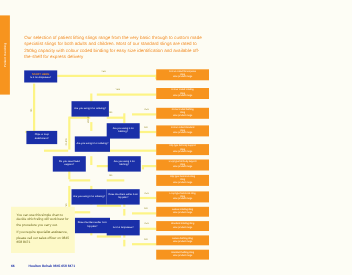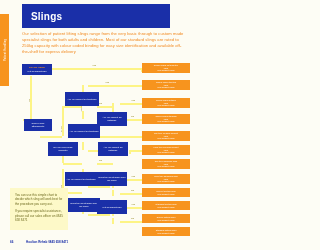--- a/index.html
+++ b/index.html
@@ -86,23 +86,20 @@
 </style>
 </head>
 <body>
 
 <div class="page">
 
   <div class="side-tab">
     <span class="vtxt">Patient Handling</span>
   </div>
 
-  <div class="hdr">
-    <div class="title">Slings</div>
-  </div>
 
   <div class="intro">Our selection of patient lifting slings range from the very basic through to custom made specialist slings for both adults and children. Most of our standard slings are rated to 250kg capacity with colour coded binding for easy size identification and available off-the-shelf for express delivery</div>
 
   <div class="flow">
 
     <div class="conn h" style="left:52px;top:6px;width:90px;"></div>
     <div class="conn h" style="left:88px;top:23px;width:54px;"></div>
     <div class="conn h" style="left:120px;top:41px;width:22px;"></div>
     <div class="conn h" style="left:120px;top:57px;width:22px;"></div>
     <div class="conn h" style="left:63px;top:44px;width:19px;"></div>

